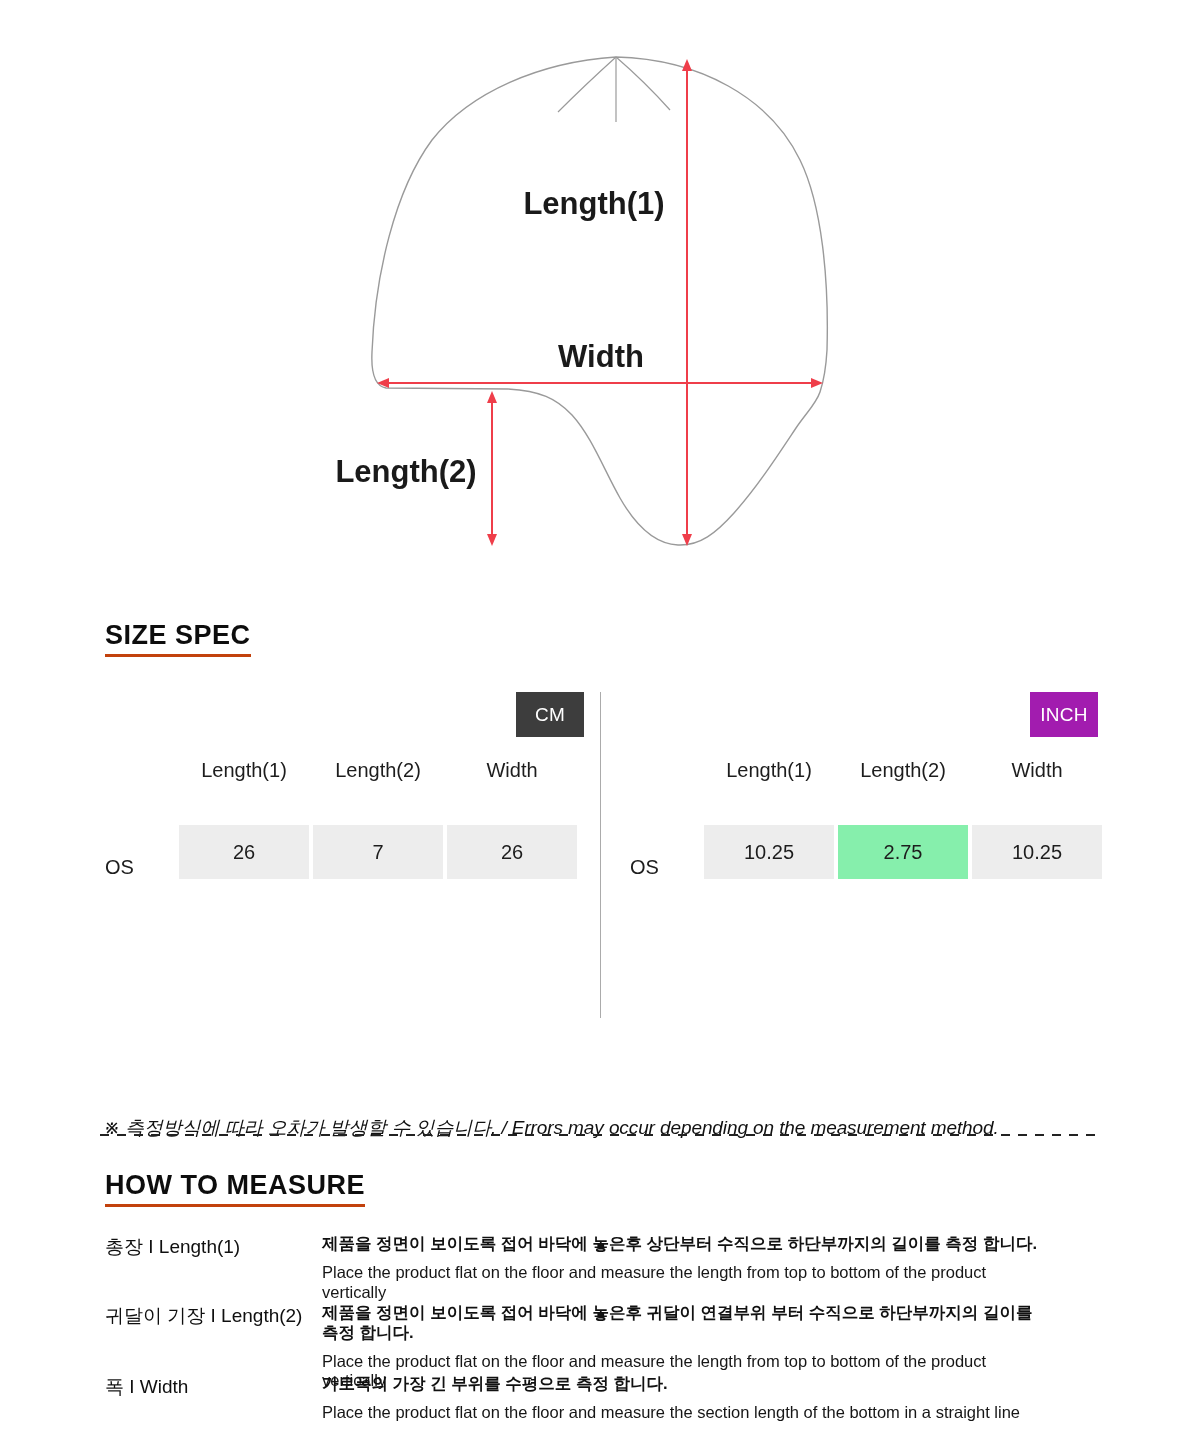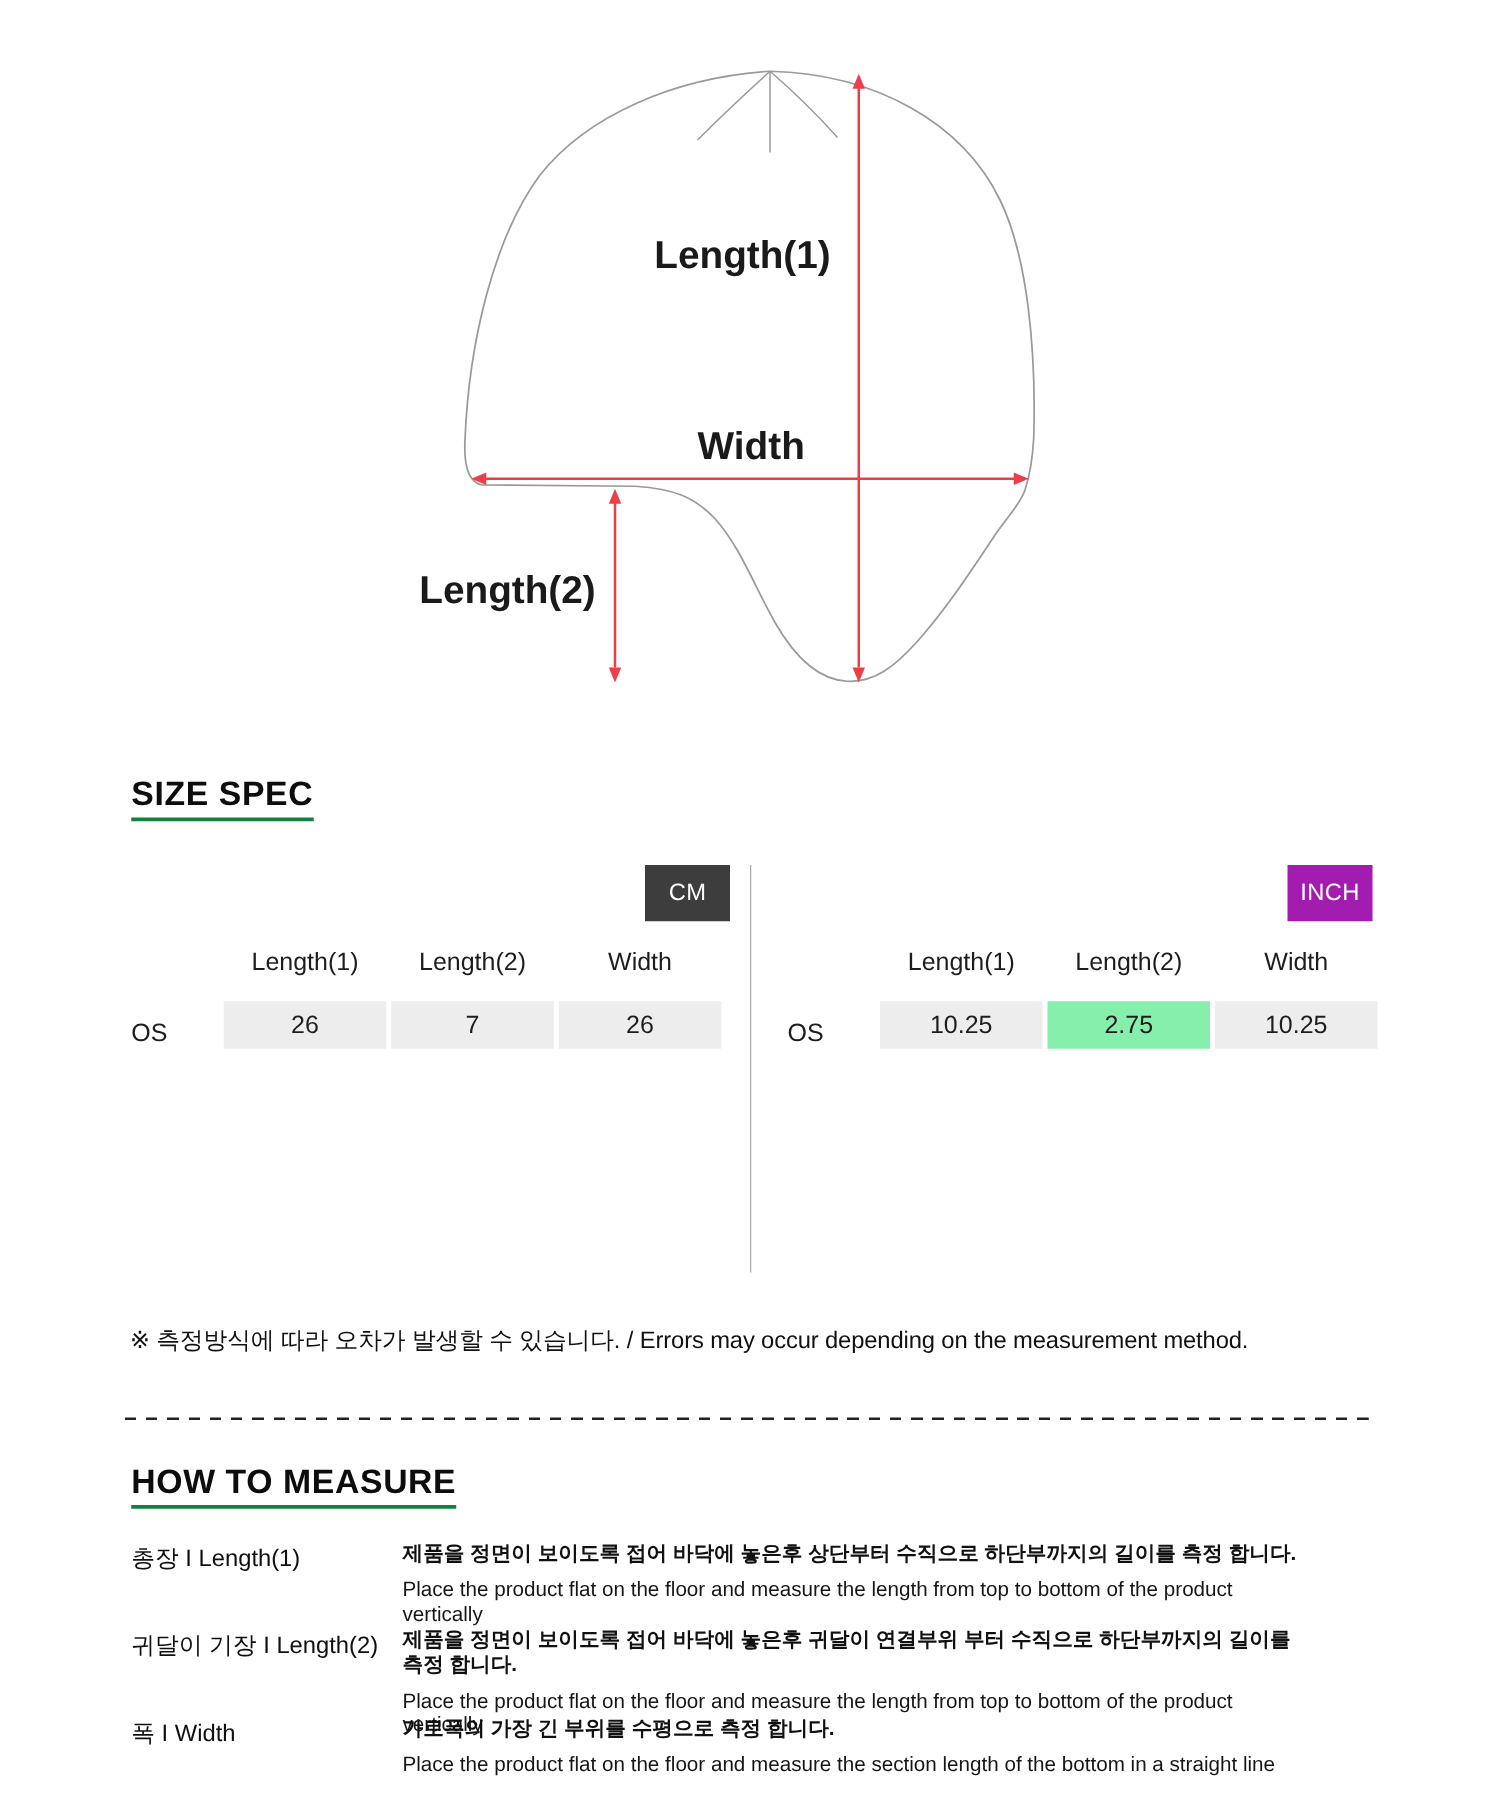--- a/index.html
+++ b/index.html
@@ -16,21 +16,21 @@
   .hat-outline { fill:#ffffff; stroke:#9a9a9a; stroke-width:1.4; }
   .seam { fill:none; stroke:#9a9a9a; stroke-width:1.2; }
   .arrow-line { stroke-width:2; }
   .diag-label { font-weight:bold; font-size:31px; fill:#1a1a1a; text-anchor:middle; }
 
   
   .section-title {
     position:absolute;
     font-size:27px; font-weight:bold; letter-spacing:0.5px;
     color:#0d0d0d;
-    border-bottom:3px solid #15803d;
+    border-bottom:3px solid #c2410c;
     padding-bottom:3px;
     display:inline-block;
   }
   #size-spec-title { left:105px; top:620px; }
   #how-to-title   { left:105px; top:1170px; }
 
   
   .v-divider {
     position:absolute; left:600px; top:692px;
     width:1px; height:326px; background:#ababab;
@@ -48,29 +48,29 @@
   #table-cm   { left:105px; }
   #table-inch { left:630px; }
   .spec-header { display:flex; gap:4px; margin-left:74px; }
   .spec-header .col {
     width:130px; text-align:center;
     font-size:20px; color:#1d1d1d;
   }
   .spec-row { display:flex; gap:4px; margin-top:19px; align-items:flex-end; }
   .row-label { width:70px; font-size:20px; color:#1d1d1d; }
   .cell {
-    width:130px; height:38px;
+    width:130px; height:54px;
     display:flex; align-items:center; justify-content:center;
-    font-size:20px; color:#1d1d1d;
+    font-size:20px; color:#1d1d1d;margin-top:24px;
   }
 
   
   .note {
-    position:absolute; left:104px; top:1059px;
-    font-size:19px; color:#111; letter-spacing:-0.1px;
+    position:absolute; left:104px; top:1115px;
+    font-size:19px; color:#111; letter-spacing:-0.1px;font-style:italic;
   }
   .dashed-divider {
     position:absolute; left:100px; top:1134px;
     width:995px; height:2px;
     background:repeating-linear-gradient(90deg,#222 0 9px,transparent 9px 17px);
   }
 
   
   .m-row { position:absolute; left:105px; display:flex; align-items:flex-start; }
   #m-row-0 { top:1234px; }

